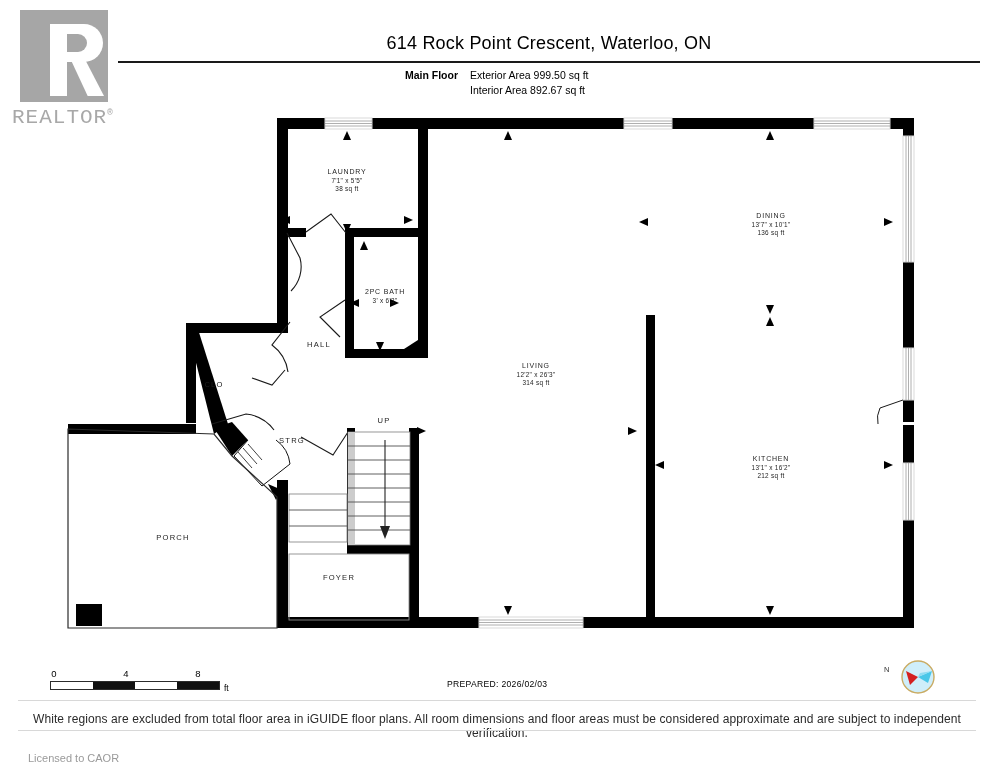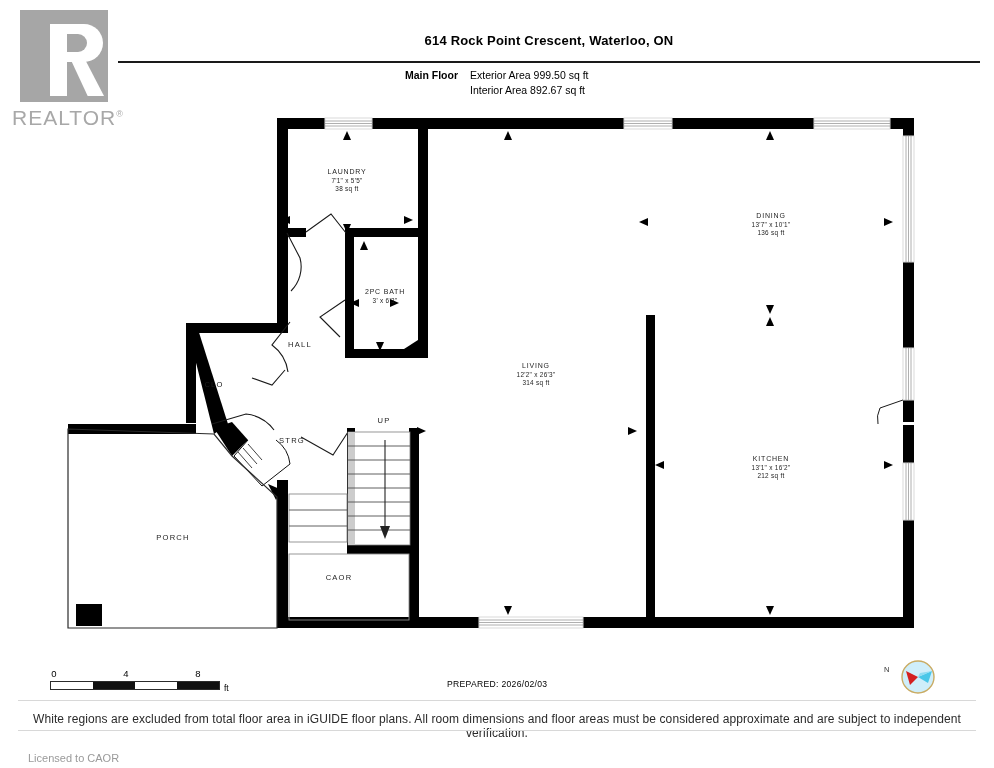--- a/index.html
+++ b/index.html
@@ -72,43 +72,43 @@
     background: #ffffff;
     clip-path: polygon(0 0, 42% 0, 100% 100%, 52% 100%);
   }
   .logo-text {
     position: absolute;
     left: 4px;
     top: 100px;
     font-size: 21px;
     letter-spacing: 1px;
     color: #a8a8a8;
-    font-family: Liberation Sans, sans-serif;
+    font-family: Liberation Mono, monospace;
   }
   .logo-text sup {
     font-size: 9px;
     vertical-align: super;
   }
 
   .title-rule {
     position: absolute;
     left: 118px;
     top: 61px;
     width: 862px;
     height: 2px;
     background: #1a1a1a;
   }
   .plan-title {
     position: absolute;
     left: 118px;
     top: 33px;
     width: 862px;
     text-align: center;
-    font-size: 13px;
-    font-weight: bold;
+    font-size: 18px;
+    font-weight: normal;
     letter-spacing: 0.2px;
   }
   .area-block {
     position: absolute;
     left: 380px;
     top: 68px;
     font-size: 10.5px;
     line-height: 15px;
   }
   .area-row { white-space: nowrap; }
@@ -469,25 +469,25 @@
       <div class="sf">314 sq ft</div>
     </div>
     <div class="rm-label" style="left:771px; top:455px;">
       <div class="nm">KITCHEN</div>
       <div class="dim">13'1" x 16'2"</div>
       <div class="sf">212 sq ft</div>
     </div>
   </div>
 
   <div>
-    <div class="big-label" style="left:300px; top:340px;">HALL</div>
+    <div class="big-label" style="left:319px; top:340px;">HALL</div>
     <div class="big-label" style="left:214px; top:380px;">CLO</div>
     <div class="big-label" style="left:292px; top:436px;">STRG</div>
     <div class="big-label" style="left:173px; top:533px;">PORCH</div>
-    <div class="big-label" style="left:339px; top:573px;">CAOR</div>
+    <div class="big-label" style="left:339px; top:573px;">FOYER</div>
     <div class="big-label" style="left:384px; top:416px;">UP</div>
   </div>
 
   <div class="scale-wrap">
     <div class="scale-nums">
       <span style="left:4px;">0</span>
       <span style="left:76px;">4</span>
       <span style="left:148px;">8</span>
     </div>
     <div class="scale-bar">

